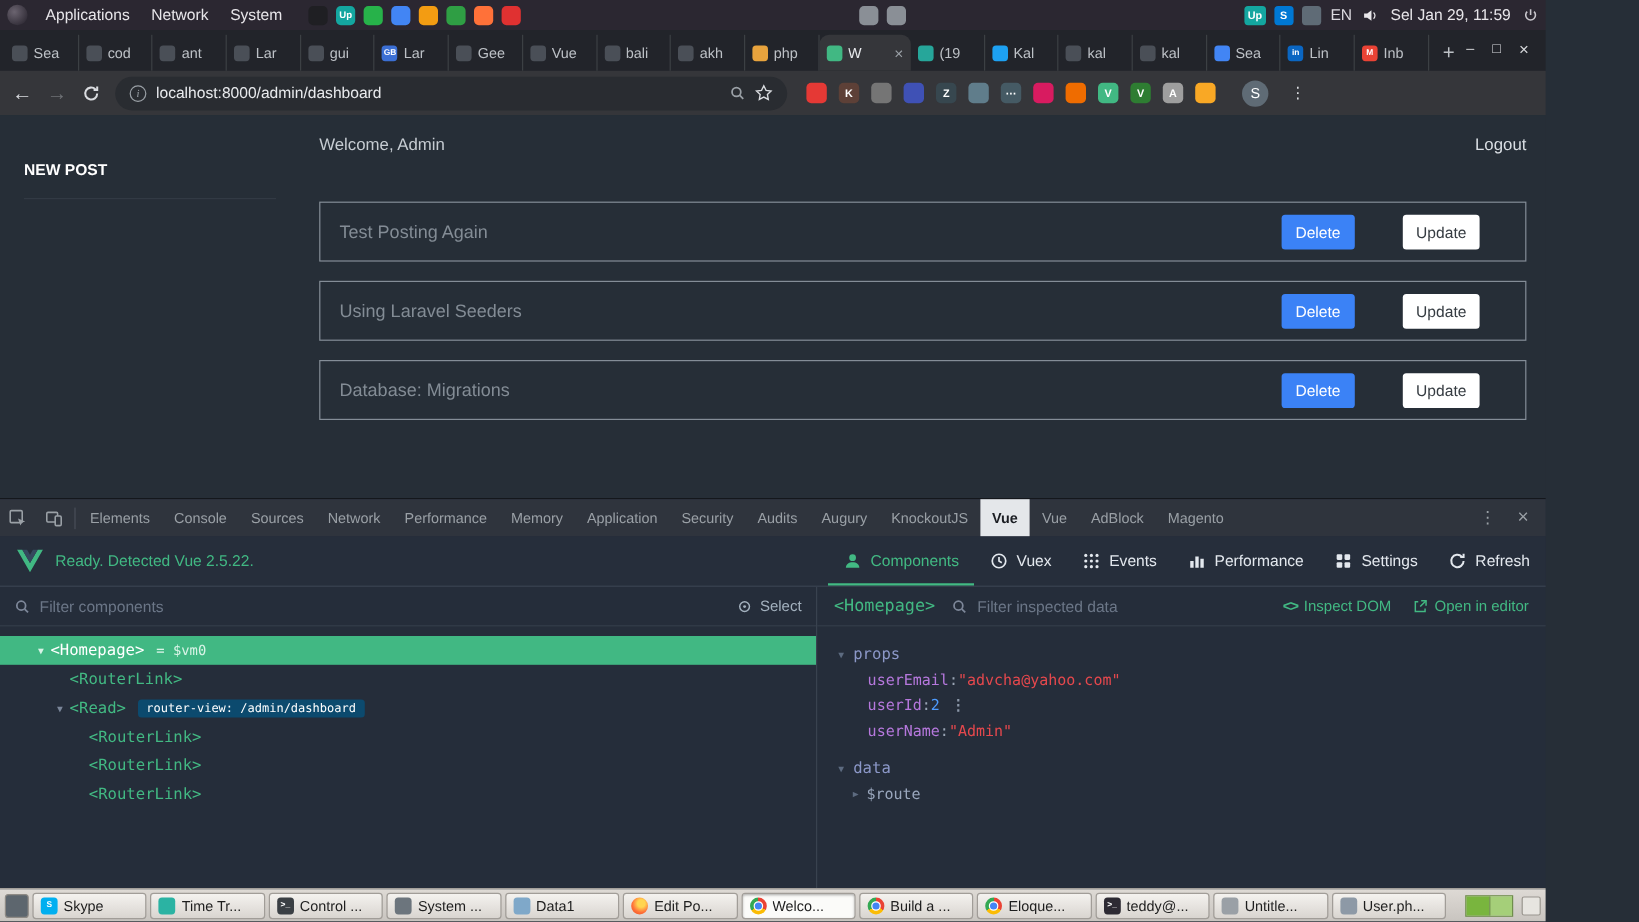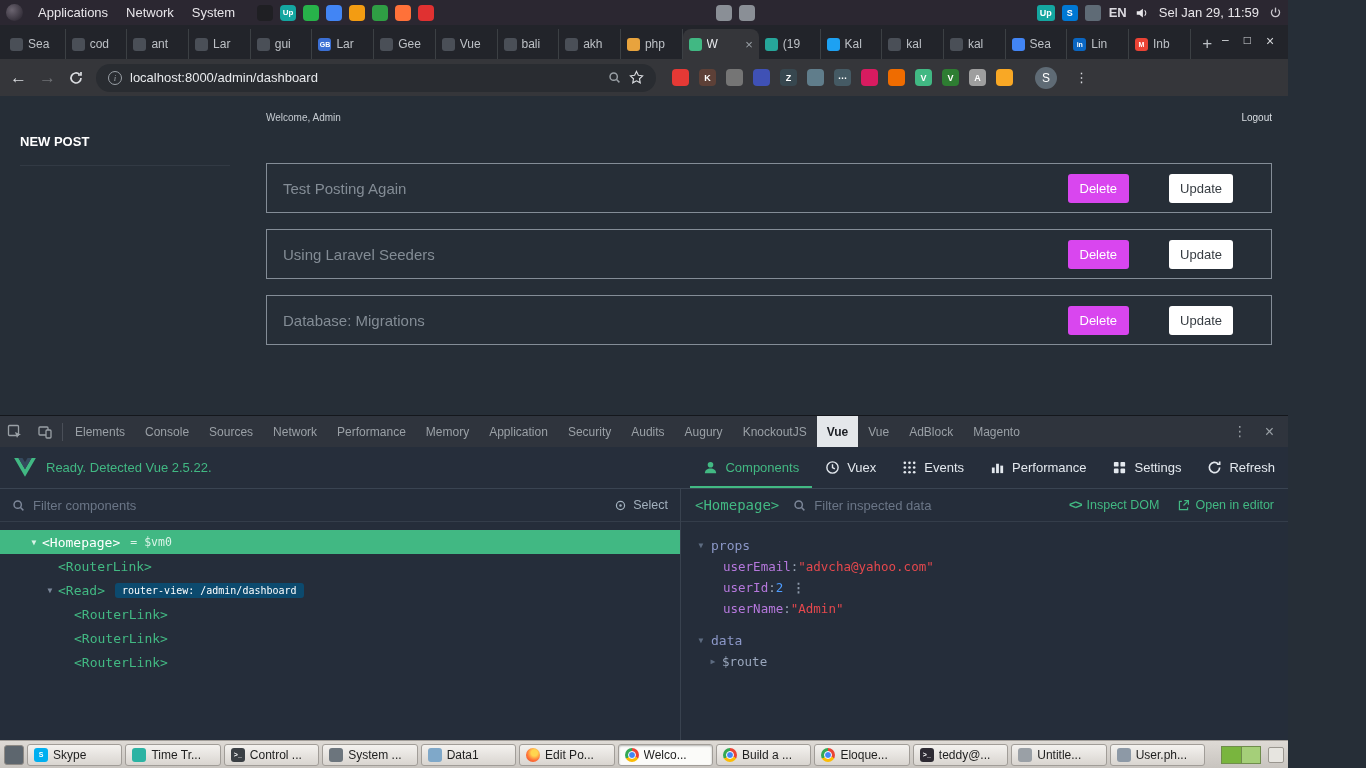--- a/index.html
+++ b/index.html
@@ -8,21 +8,21 @@
   .screen{width:1288px;height:768px;display:flex;flex-direction:column}
 
   
   .panel{flex:0 0 25px;background:#2b2731;display:flex;align-items:center;color:#e8e6ea;font-size:13px;padding:0 6px;gap:2px}
   .panel-logo{width:17px;height:17px;border-radius:50%;background:radial-gradient(circle at 35% 35%,#6b6470,#221e28);margin-right:5px}
   .panel-menu{padding:0 8px;height:25px;display:flex;align-items:center}
   .tray{display:flex;gap:7px;margin-left:12px;align-items:center}
   .tray-icon{width:16px;height:16px;border-radius:4px;display:inline-flex;align-items:center;justify-content:center;font-size:8px;font-weight:bold;color:#fff}
   .panel-spacer{flex:1}
   .indicator{height:16px;min-width:16px;padding:0 3px;border-radius:3px;display:inline-flex;align-items:center;justify-content:center;font-size:9px;font-weight:bold;color:#fff}
-  .panel-lang{padding:0 6px;font-weight:bold;color:#dcdae0}
+  .panel-lang{padding:0 6px;font-weight:normal;color:#dcdae0}
   .panel-clock{padding:0 8px;white-space:nowrap}
 
   
   .tabstrip{flex:0 0 34px;background:#22242a;display:flex;align-items:flex-end;padding:4px 4px 0 4px}
   .tab{height:30px;display:flex;align-items:center;gap:5px;padding:0 6px;width:63px;min-width:0;color:#bdc1c6;font-size:12px;border-right:1px solid #3c4044}
   .tab .fav{width:13px;height:13px;border-radius:3px;flex:0 0 13px;font-size:7px;font-weight:bold;color:#fff;display:flex;align-items:center;justify-content:center;overflow:hidden}
   .tab-label{white-space:nowrap;overflow:hidden;flex:1}
   .tab.active{background:#35363a;border-radius:8px 8px 0 0;width:78px;color:#e8eaed;border-right:none}
   .tab-close{color:#9aa0a6;font-size:13px;line-height:1}
   .tab-close::before{content:"\00d7"}
@@ -48,25 +48,25 @@
 
   
   .page{flex:0 0 319px;display:flex;background:#262e37;color:#cfd4da;overflow:hidden}
   .sidebar{flex:0 0 248px;padding:16px 18px 0 20px}
   .sidebar-header{display:flex;align-items:baseline;gap:10px;padding-bottom:16px;border-bottom:1px solid #39414b}
   .brand{font-size:15px;font-weight:bold;color:#fff}
   .brand-sep{color:#8a939d;font-size:13px}
   .nav-home{font-size:13px;font-weight:bold;color:#fff;letter-spacing:.3px}
   .newpost{margin-top:22px;font-size:13px;font-weight:bold;color:#fff;padding-bottom:16px;border-bottom:1px solid #323a44}
   .content{flex:1;padding:16px 16px 0 18px;display:flex;flex-direction:column}
-  .content-top{display:flex;justify-content:space-between;align-items:center;font-size:10px;color:#c6ccd2;margin-bottom:40px}
+  .content-top{display:flex;justify-content:space-between;align-items:center;font-size:14px;color:#c6ccd2;margin-bottom:40px}
   .logout{color:#d9dee3}
   .post-row{border:1px solid #848d97;height:50px;display:flex;align-items:center;padding:0 16px;margin-bottom:16px;flex:0 0 50px}
   .post-title{color:#838c95;font-size:15px}
-  .btn-delete{margin-left:auto;background:#d946ef;color:#fff;border:none;border-radius:3px;font-size:13px;padding:7px 12px;font-family:"Liberation Sans",sans-serif}
+  .btn-delete{margin-left:auto;background:#3b82f6;color:#fff;border:none;border-radius:3px;font-size:13px;padding:7px 12px;font-family:"Liberation Sans",sans-serif}
   .btn-update{margin-left:40px;margin-right:22px;background:#fff;color:#363c42;border:none;border-radius:3px;font-size:13px;padding:7px 11px;font-family:"Liberation Sans",sans-serif}
 
   
   .devtools{flex:1;display:flex;flex-direction:column;background:#252d3a;border-top:1px solid #14171c;min-height:0}
   .dt-tabbar{flex:0 0 31px;background:#2f343d;display:flex;align-items:center;font-size:12px;color:#9aa0a6}
   .dt-icon{width:30px;display:flex;justify-content:center;align-items:center}
   .dt-sep{width:1px;height:18px;background:#4a4f58;margin:0 2px}
   .dt-tab{padding:0 10px;height:31px;display:flex;align-items:center;white-space:nowrap}
   .dt-tab.active{background:#e4e7ea;color:#1b1e23;font-weight:bold}
   .dt-right{margin-left:auto;display:flex;gap:18px;padding-right:14px;color:#9aa0a6;font-size:14px}

